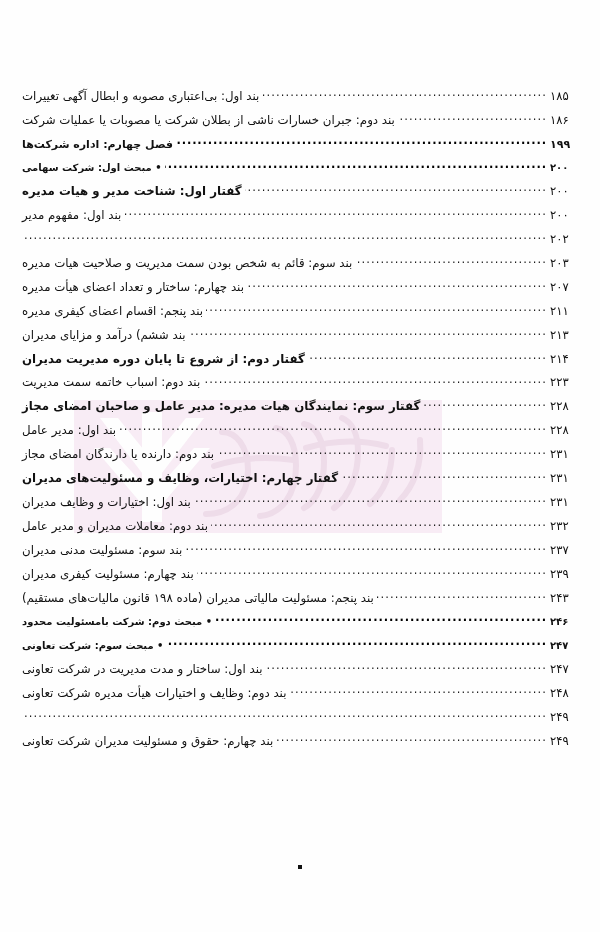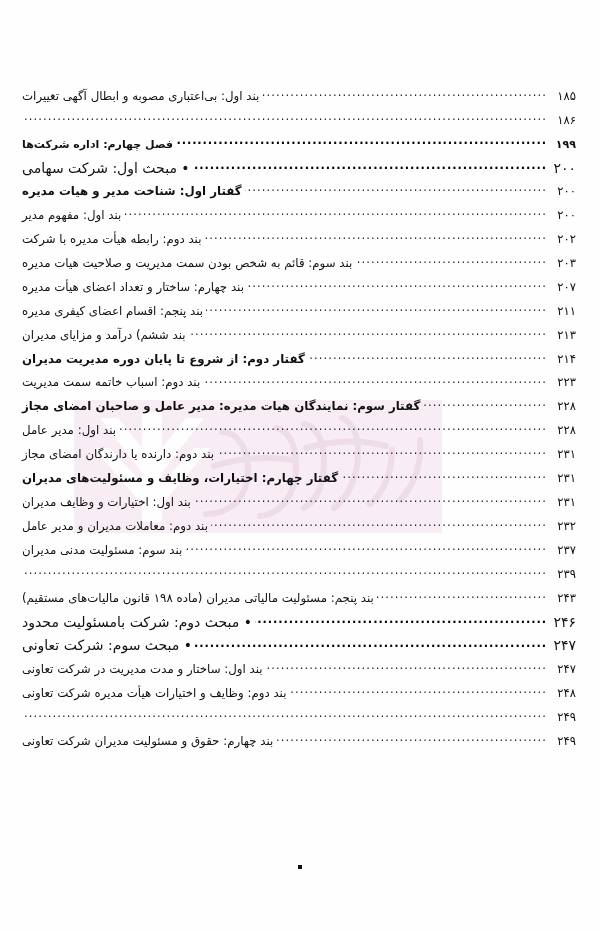--- a/index.html
+++ b/index.html
@@ -98,30 +98,30 @@
     white-space: nowrap;
   }
 
   .toc-page {
     flex: 0 0 auto;
     font-size: 11.6px;
     color: #111111;
     direction: rtl;
     unicode-bidi: isolate;
     min-width: 26px;
-    text-align: right;
+    text-align: left;
   }
 
   
   .lvl-chapter .toc-title,
   .lvl-chapter .toc-page { font-weight: 700; font-size: 11px; }
   .lvl-chapter .toc-leader::before { font-weight: 700; letter-spacing: 0.85px; color: #000; }
 
   .lvl-section .toc-title,
-  .lvl-section .toc-page { font-weight: 400; font-size: 14px; }
+  .lvl-section .toc-page { font-weight: 700; font-size: 10px; }
   .lvl-section .toc-leader::before { font-weight: 700; letter-spacing: 0.9px; color: #000; }
 
   .lvl-speech .toc-title { font-weight: 700; }
   .lvl-clause .toc-title { font-weight: 400; }
 
   
   #bottom-mark {
     position: absolute;
     left: 0;
     right: 0;
@@ -170,20 +170,21 @@
     </svg>
   </div>
 
   <div id="toc">
       <div class="toc-row lvl-clause">
         <span class="toc-title">بند اول: بی‌اعتباری مصوبه و ابطال آگهی تغییرات</span>
         <span class="toc-leader"></span>
         <span class="toc-page">۱۸۵</span>
       </div>
       <div class="toc-row lvl-clause">
+        <span class="toc-title">بند دوم: جبران خسارات ناشی از بطلان شرکت یا مصوبات یا عملیات شرکت</span>
         <span class="toc-leader"></span>
         <span class="toc-page">۱۸۶</span>
       </div>
       <div class="toc-row lvl-chapter">
         <span class="toc-title">فصل چهارم: اداره شرکت‌ها</span>
         <span class="toc-leader"></span>
         <span class="toc-page">۱۹۹</span>
       </div>
       <div class="toc-row lvl-section">
         <span class="toc-title">• مبحث اول: شرکت سهامی</span>
@@ -194,21 +195,20 @@
         <span class="toc-title">گفتار اول: شناخت مدیر و هیات مدیره</span>
         <span class="toc-leader"></span>
         <span class="toc-page">۲۰۰</span>
       </div>
       <div class="toc-row lvl-clause">
         <span class="toc-title">بند اول: مفهوم مدیر</span>
         <span class="toc-leader"></span>
         <span class="toc-page">۲۰۰</span>
       </div>
       <div class="toc-row lvl-clause">
-        <span class="toc-title">بند دوم: رابطه هیأت مدیره با شرکت</span>
         <span class="toc-leader"></span>
         <span class="toc-page">۲۰۲</span>
       </div>
       <div class="toc-row lvl-clause">
         <span class="toc-title">بند سوم: قائم به شخص بودن سمت مدیریت و صلاحیت هیات مدیره</span>
         <span class="toc-leader"></span>
         <span class="toc-page">۲۰۳</span>
       </div>
       <div class="toc-row lvl-clause">
         <span class="toc-title">بند چهارم: ساختار و تعداد اعضای هیأت مدیره</span>
@@ -264,20 +264,21 @@
         <span class="toc-title">بند دوم: معاملات مدیران و مدیر عامل</span>
         <span class="toc-leader"></span>
         <span class="toc-page">۲۳۲</span>
       </div>
       <div class="toc-row lvl-clause">
         <span class="toc-title">بند سوم: مسئولیت مدنی مدیران</span>
         <span class="toc-leader"></span>
         <span class="toc-page">۲۳۷</span>
       </div>
       <div class="toc-row lvl-clause">
+        <span class="toc-title">بند چهارم: مسئولیت کیفری مدیران</span>
         <span class="toc-leader"></span>
         <span class="toc-page">۲۳۹</span>
       </div>
       <div class="toc-row lvl-clause">
         <span class="toc-title">بند پنجم: مسئولیت مالیاتی مدیران (ماده ۱۹۸ قانون مالیات‌های مستقیم)</span>
         <span class="toc-leader"></span>
         <span class="toc-page">۲۴۳</span>
       </div>
       <div class="toc-row lvl-section">
         <span class="toc-title">• مبحث دوم: شرکت بامسئولیت محدود</span>

